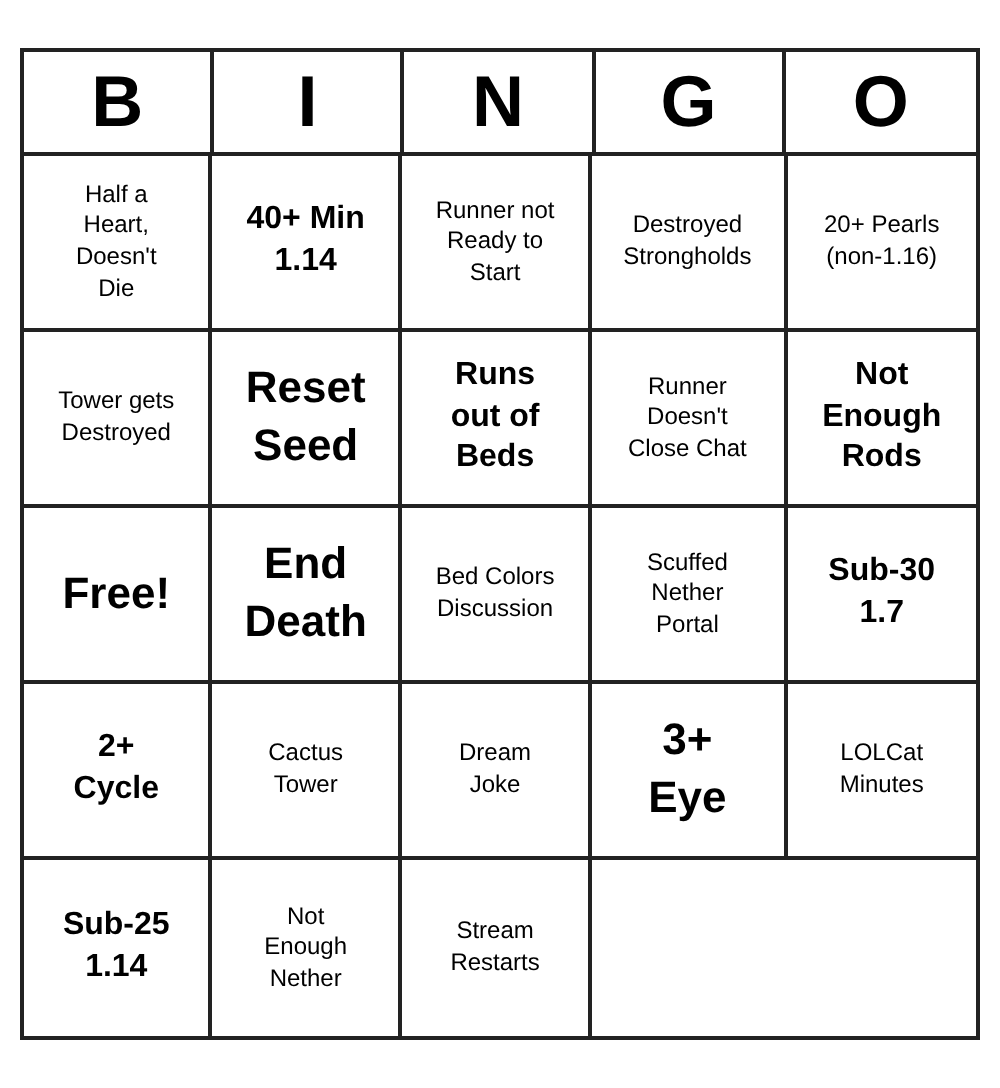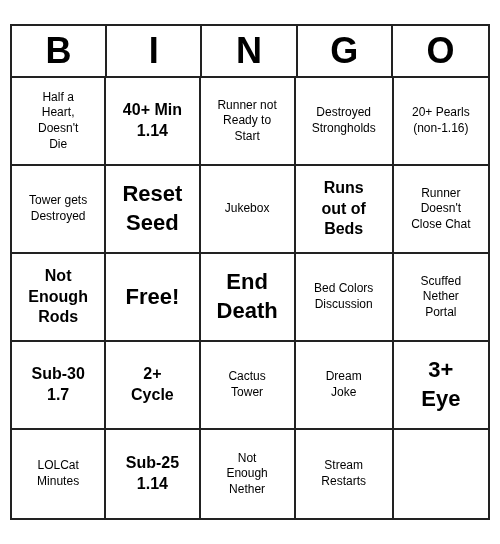--- a/index.html
+++ b/index.html
@@ -82,21 +82,20 @@
       <div class="bingo-letter">O</div>
     </div>
   <div class="bingo-grid">
   <div class="bingo-cell">Half a Heart, Doesn't Die</div>
       <div class="bingo-cell medium-text">40+ Min 1.14</div>
       <div class="bingo-cell">Runner not Ready to Start</div>
       <div class="bingo-cell">Destroyed Strongholds</div>
       <div class="bingo-cell">20+ Pearls (non-1.16)</div>
       <div class="bingo-cell">Tower gets Destroyed</div>
       <div class="bingo-cell large-text">Reset Seed</div>
-      <div class="bingo-cell">Jukebox</div>
       <div class="bingo-cell medium-text">Runs out of Beds</div>
       <div class="bingo-cell">Runner Doesn't Close Chat</div>
       <div class="bingo-cell medium-text">Not Enough Rods</div>
       <div class="bingo-cell free">Free!</div>
       <div class="bingo-cell large-text">End Death</div>
       <div class="bingo-cell">Bed Colors Discussion</div>
       <div class="bingo-cell">Scuffed Nether Portal</div>
       <div class="bingo-cell medium-text">Sub-30 1.7</div>
       <div class="bingo-cell medium-text">2+ Cycle</div>
       <div class="bingo-cell">Cactus Tower</div>

